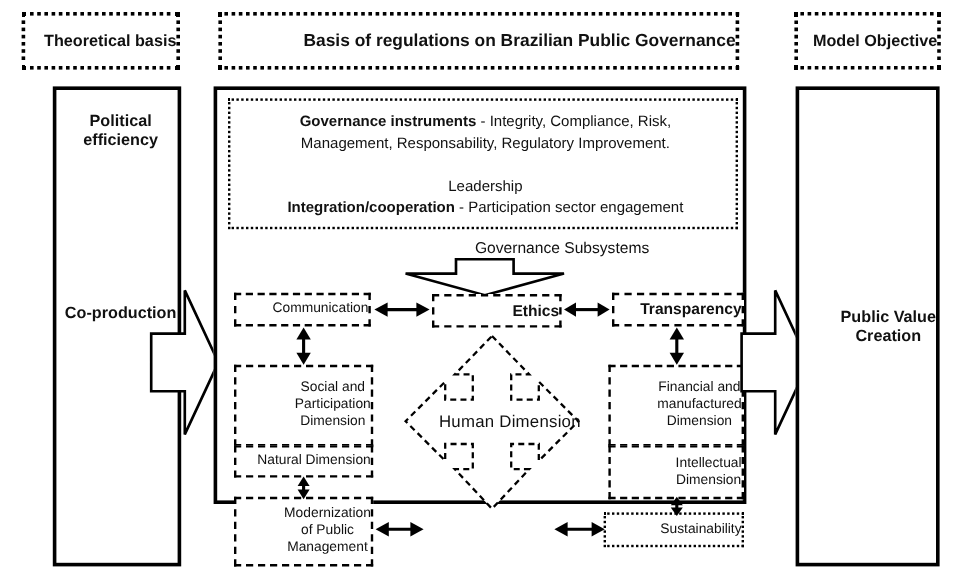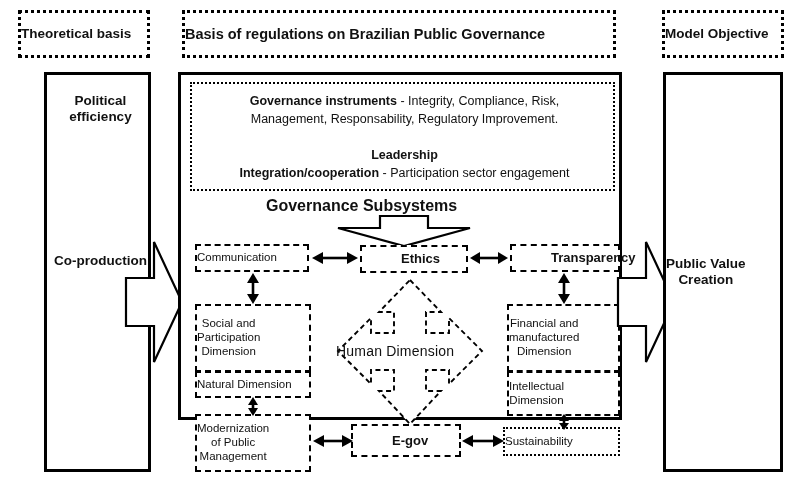--- a/index.html
+++ b/index.html
@@ -17,21 +17,21 @@
     width: 800px;
     height: 484px;
     background: #ffffff;
     overflow: hidden;
   }
   .abs { position: absolute; box-sizing: border-box; }
 
   .ctr {
     display: flex;
     align-items: center;
-    justify-content: flex-start;
+    justify-content: flex-end;
     text-align: center;
   }
 
   
   .cap-box {
     border: 3px dotted #000;
     background: #fff;
     font-weight: bold;
     line-height: 1.15;
   }
@@ -67,22 +67,22 @@
     line-height: 1.2;
     text-align: center;
   }
 
   .title-main {
     font-weight: bold;
     font-size: 14.5px;
   }
 
   .gov-sub {
-    font-weight: bold;
-    font-size: 16px;
+    font-weight: normal;
+    font-size: 13px;
   }
 
   .instr {
     font-size: 12.5px;
     line-height: 1.45;
     padding: 0 10px;
   }
   .instr b { font-weight: bold; }
 
   .human-label {
@@ -130,21 +130,21 @@
   <div class="abs frame-solid" style="left:178px; top:72px; width:444px; height:348px;">
 
     <div class="abs panel-dotted" style="left:9px; top:7px; width:425px; height:109px;">
       <div class="abs instr ctr" style="left:0; top:8px; width:425px; height:46px; display:block;">
         <div style="text-align:center;">
           <b>Governance instruments</b><span> - Integrity, Compliance, Risk,</span>
         </div>
         <div style="text-align:center;">Management, Responsability, Regulatory Improvement.</div>
       </div>
       <div class="abs instr" style="left:0; top:62px; width:425px;">
-        <div style="text-align:center; font-weight:bold;">Leadership</div>
+        <div style="text-align:center; font-weight:normal;">Leadership</div>
         <div style="text-align:center;">
           <b>Integration/cooperation</b><span> - Participation sector engagement</span>
         </div>
       </div>
     </div>
 
     <div class="abs gov-sub ctr" style="left:85px; top:122px; width:275px; height:18px;">
       <span>Governance Subsystems</span>
     </div>
 
@@ -192,23 +192,20 @@
     </div>
 
     <div class="abs node dashdot ctr" style="left:14px; top:339px; width:116px; height:58px;">
       <div>
         <div>Modernization</div>
         <div>of Public</div>
         <div>Management</div>
       </div>
     </div>
 
-    <div class="abs node dashed ctr" style="left:170px; top:349px; width:110px; height:33px;">
-      <span class="lbl-big">E-gov</span>
-    </div>
 
     <div class="abs node dotted ctr" style="left:322px; top:352px; width:117px; height:29px;">
       <span>Sustainability</span>
     </div>
 
     <svg class="abs" style="left:134px; top:203px; width:190px; height:148px;" viewBox="0 0 190 148">
       <path class="hollow-dash" d="
         M 95,2
         L 126,34 L 111,34 L 111,55
         L 134,55 L 134,40 L 167,73

